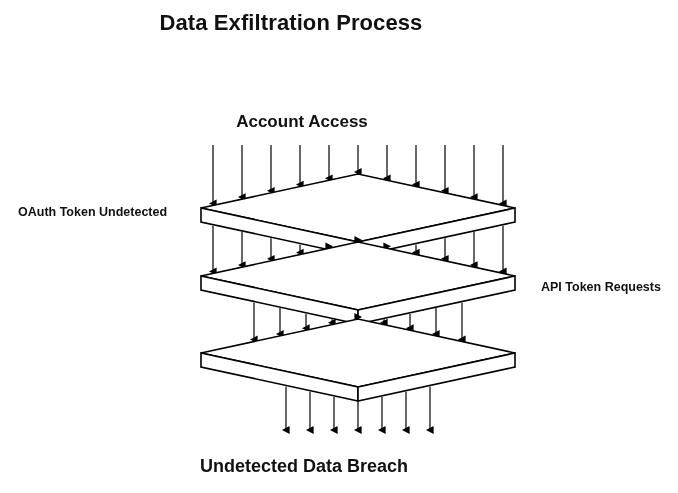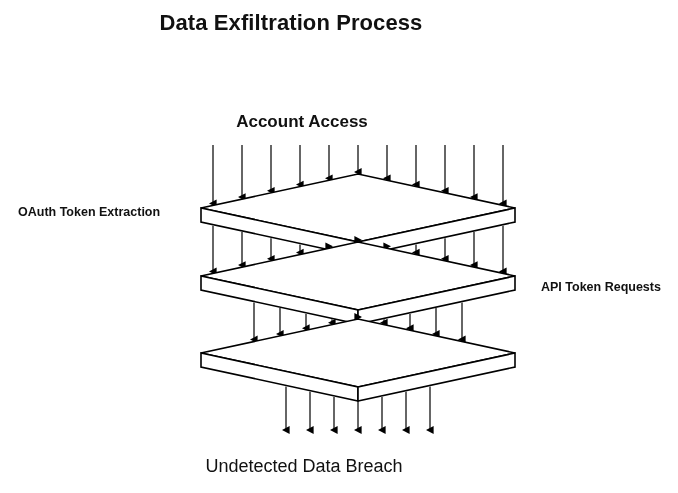--- a/index.html
+++ b/index.html
@@ -47,21 +47,21 @@
     font-weight: bold;
     color: #111111;
   }
   .cap-bottom {
     position: absolute;
     left: 0;
     top: 456px;
     width: 608px;
     text-align: center;
     font-size: 18px;
-    font-weight: normal;
+    font-weight: bold;
     color: #111111;
   }
   .side-label {
     position: absolute;
     font-size: 12.5px;
     font-weight: bold;
     color: #111111;
     white-space: nowrap;
   }
   .label-left-1 { left: 18px;  top: 205px; }
@@ -140,17 +140,17 @@
         <line x1="286" y1="386.4076433121019" x2="286" y2="430" stroke="#666666" stroke-width="2" marker-end="url(#ah)"></line>
         <line x1="310" y1="391.6050955414013" x2="310" y2="430" stroke="#666666" stroke-width="2" marker-end="url(#ah)"></line>
         <line x1="334" y1="396.80254777070064" x2="334" y2="430" stroke="#666666" stroke-width="2" marker-end="url(#ah)"></line>
         <line x1="358" y1="402" x2="358" y2="430" stroke="#666666" stroke-width="2" marker-end="url(#ah)"></line>
         <line x1="382" y1="396.80254777070064" x2="382" y2="430" stroke="#666666" stroke-width="2" marker-end="url(#ah)"></line>
         <line x1="406" y1="391.6050955414013" x2="406" y2="430" stroke="#666666" stroke-width="2" marker-end="url(#ah)"></line>
         <line x1="430" y1="386.4076433121019" x2="430" y2="430" stroke="#666666" stroke-width="2" marker-end="url(#ah)"></line>
       </g>
   </svg>
 
-  <div class="side-label label-left-1">OAuth Token Extraction</div>
+  <div class="side-label label-left-1">OAuth Token Undetected</div>
   <div class="side-label label-right-1">API Token Requests</div>
 
   <div class="cap-bottom">Undetected Data Breach</div>
 </div>
 
 </body></html>

